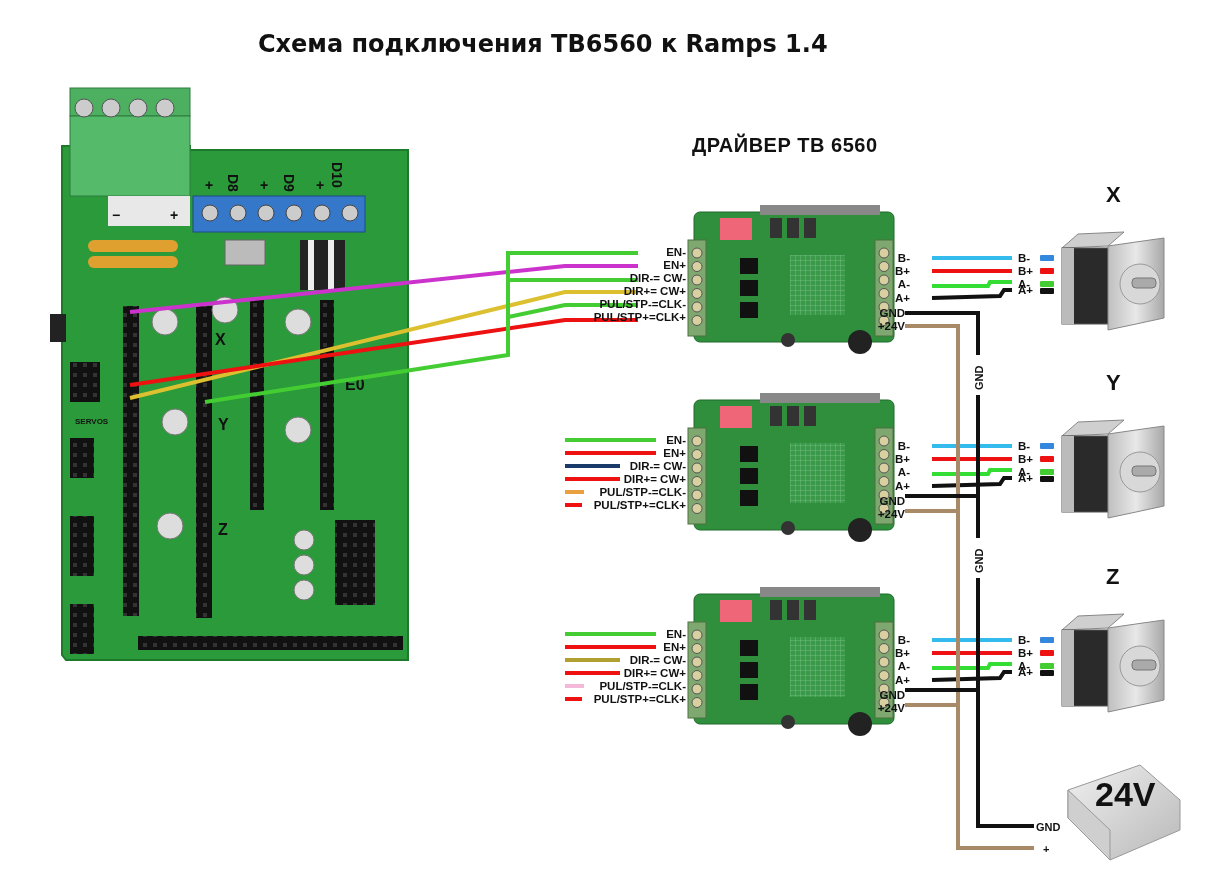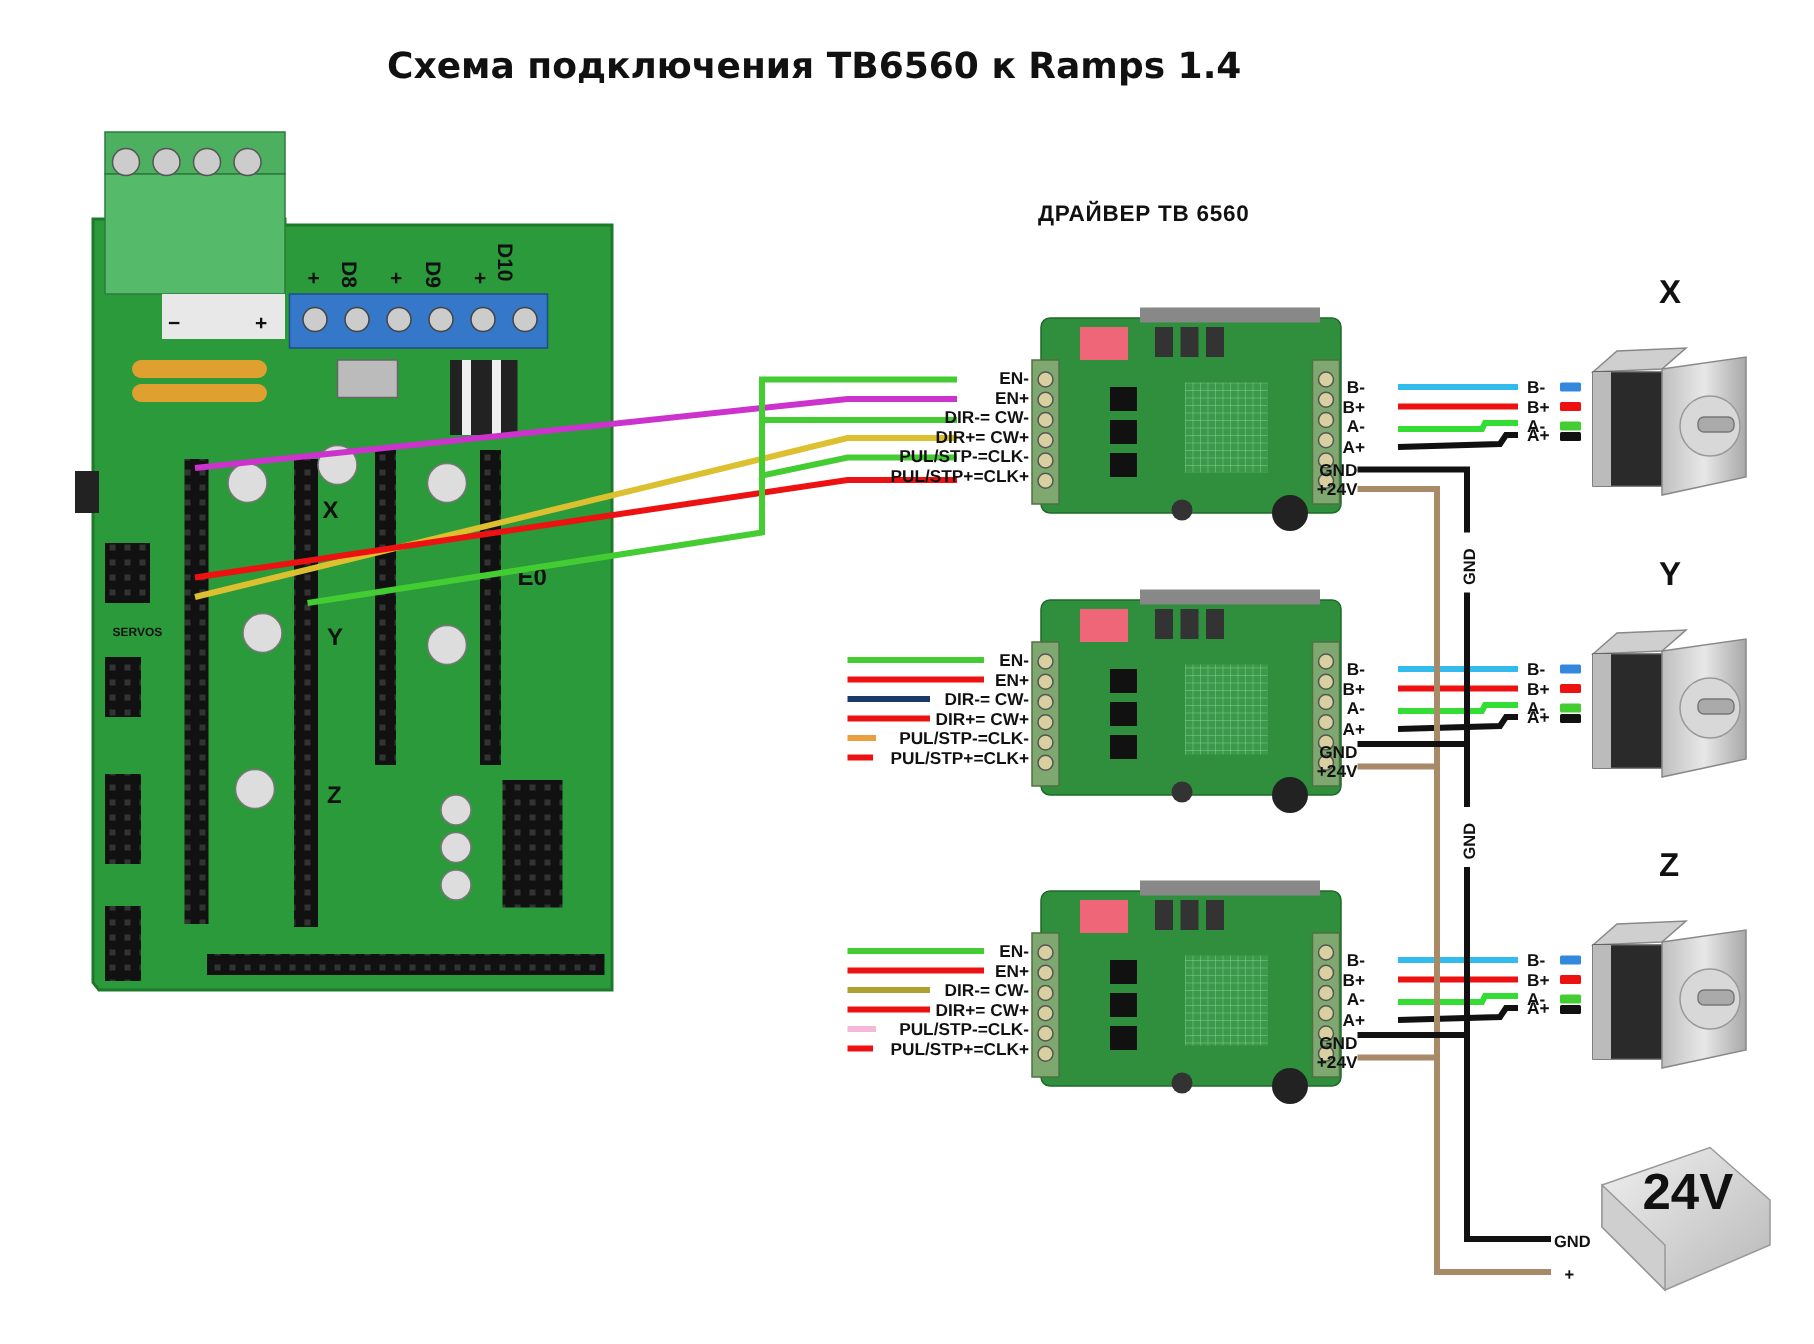--- a/index.html
+++ b/index.html
@@ -1,18 +1,18 @@
 <!DOCTYPE html>
 <html><head>
 <meta charset="utf-8">
 <style>
   html,body{margin:0;padding:0;background:#fff;}
   body{width:1209px;height:896px;position:relative;overflow:hidden;font-family:"Liberation Sans",sans-serif;}
   .title{position:absolute;left:258px;top:30px;font-family:"DejaVu Sans",sans-serif;font-weight:bold;font-size:24px;color:#111;white-space:nowrap;}
-  .subtitle{position:absolute;left:692px;top:134px;font-weight:bold;font-size:15px;color:#111;white-space:nowrap;letter-spacing:0.5px;}
+  .subtitle{position:absolute;left:692px;top:134px;font-weight:bold;font-size:20px;color:#111;white-space:nowrap;letter-spacing:0.5px;}
   svg.main{position:absolute;left:0;top:0;}
   .lbl{font-family:"Liberation Sans",sans-serif;font-weight:bold;fill:#111;}
 </style>
 </head>
 <body>
 
 <div class="title">Схема подключения TB6560 к Ramps 1.4</div>
 <div class="subtitle">ДРАЙВЕР   TB 6560</div>
 
 <svg class="main" width="1209" height="896" viewBox="0 0 1209 896">

